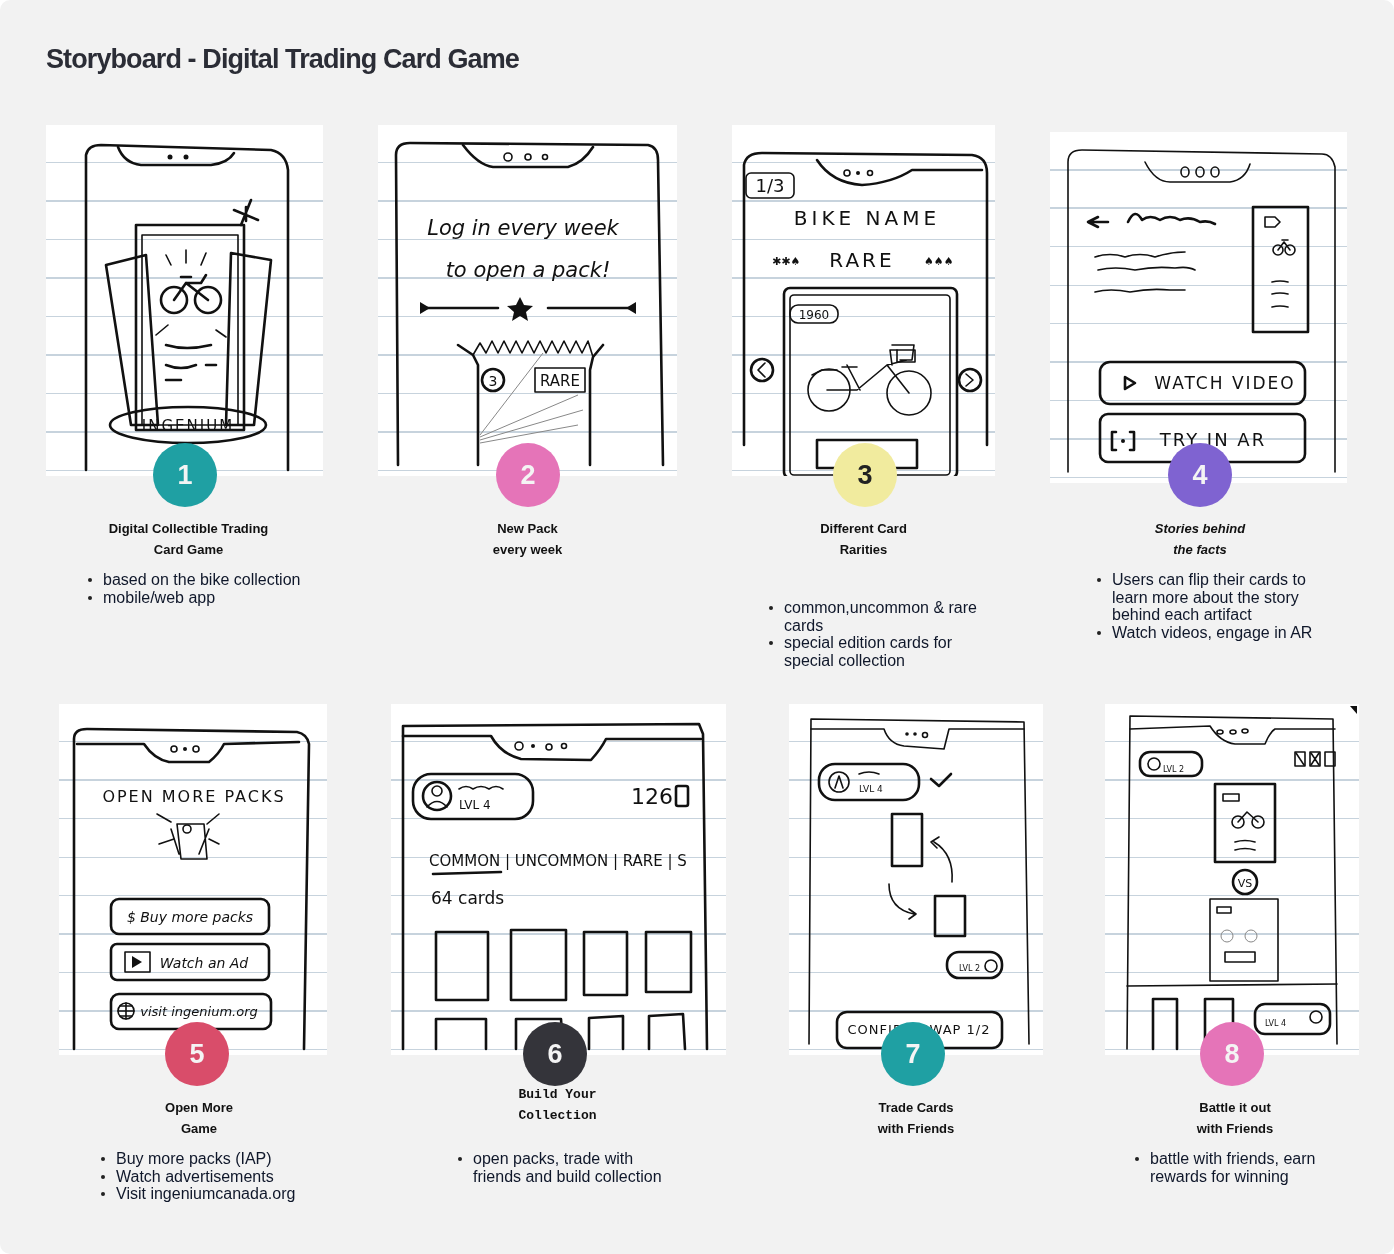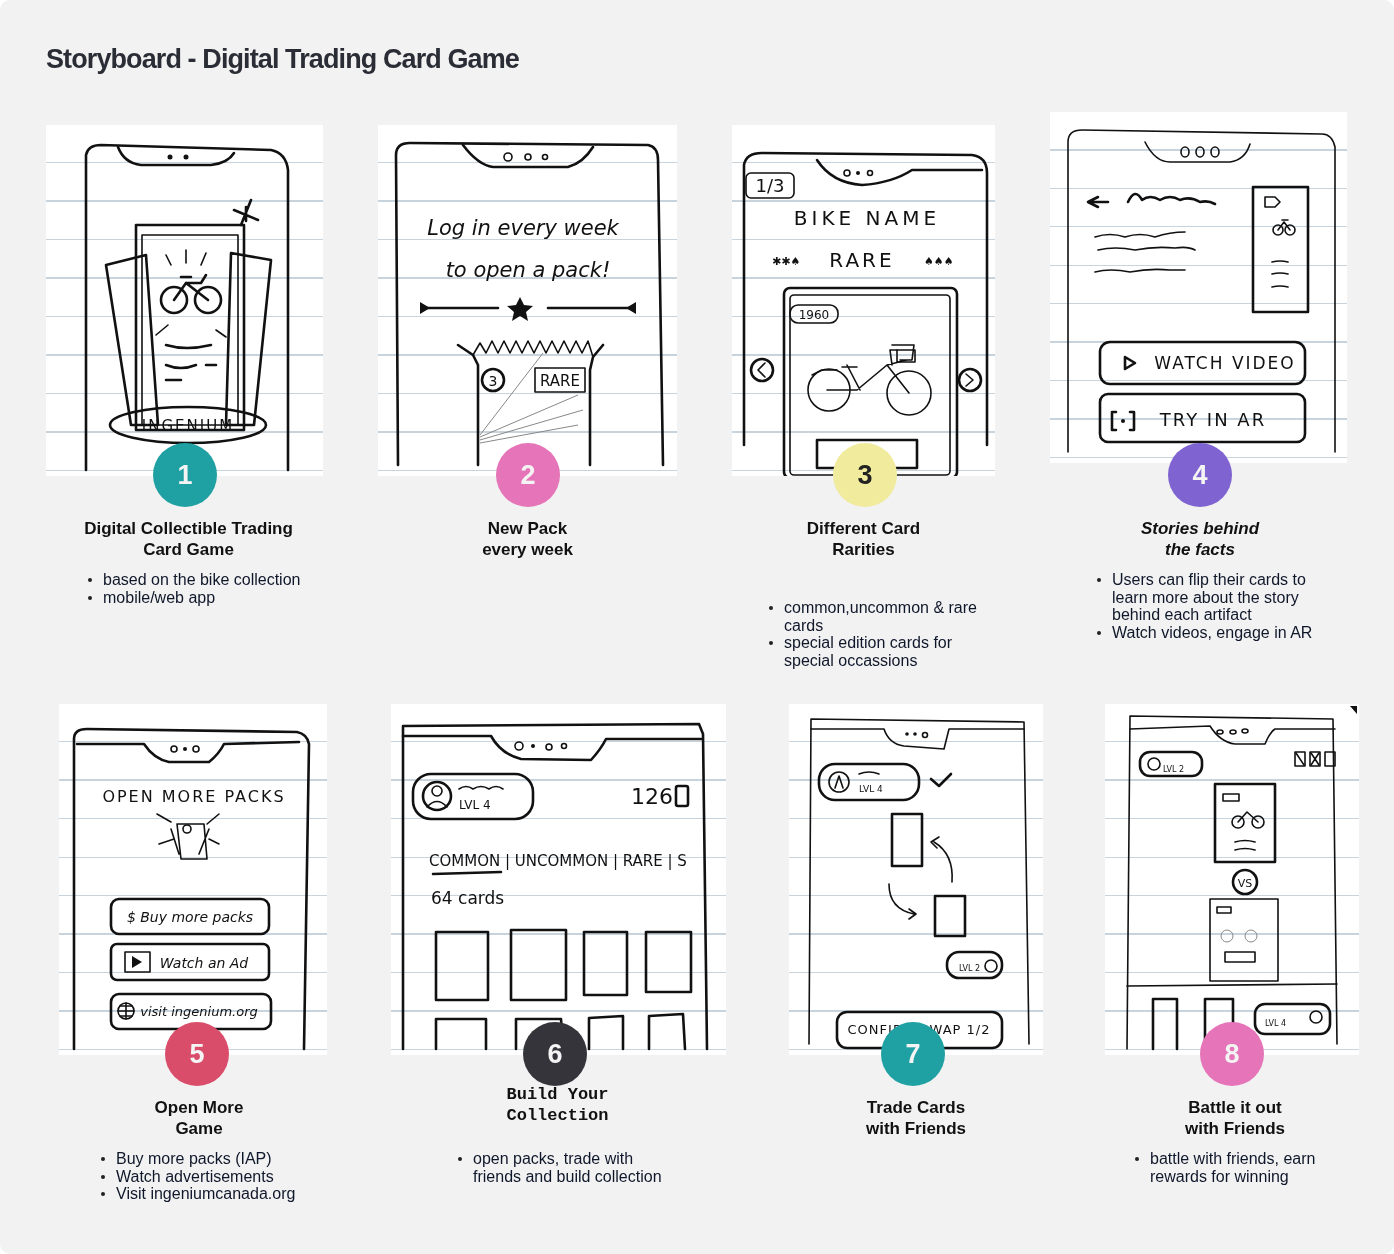--- a/index.html
+++ b/index.html
@@ -18,21 +18,21 @@
       position: absolute; background: #ffffff; overflow: hidden;
       background-image: repeating-linear-gradient(to bottom, transparent 0px, transparent 37px, #c7d3dd 37px, #c7d3dd 38.5px);
     }
     .sketch svg { position: absolute; left: 0; top: 0; width: 100%; height: 100%; }
     .badge {
       position: absolute; width: 64px; height: 64px; border-radius: 50%;
       display: flex; align-items: center; justify-content: center;
       font-size: 27px; font-weight: 700; color: #f4f4f4;
     }
     .step-title {
-      position: absolute; text-align: center; font-size: 17px; font-weight: 700;
+      position: absolute; text-align: center; font-size: 13px; font-weight: 700;
       line-height: 21px; color: #111;
     }
     .bullets {
       position: absolute; list-style: none; font-size: 16px; line-height: 17.5px; color: #0f172a;
     }
     .bullets li { position: relative; padding-left: 18px; }
     .bullets li::before {
       content: ""; position: absolute; left: 3px; top: 7px; width: 4px; height: 4px;
       border-radius: 50%; background: #222;
     }
@@ -141,24 +141,24 @@
       <rect class="ink" x="85" y="315" width="100" height="28"></rect>
     </svg>
   </div>
   <div class="badge" style="left:833px;top:443px;background:#f1eb9e;color:#222;">3</div>
   <div class="step-title" style="left:732px;top:518px;width:263px;">
     <div>Different Card</div>
     <div>Rarities</div>
   </div>
   <ul class="bullets" style="left:766px;top:571px;width:225px;margin-top:28px;">
     <li>common,uncommon &amp; rare cards</li>
-    <li>special edition cards for special occassions</li>
-  </ul>
-
-  <div class="sketch" style="left:1050px;top:112px;width:297px;height:351px;text-align:right;">
+    <li>special edition cards for special collection</li>
+  </ul>
+
+  <div class="sketch" style="left:1050px;top:132px;width:297px;height:351px;text-align:right;">
     <svg viewBox="0 0 297 351">
       <path class="ink-thin" d="M18 340 L18 30 Q18 18 32 18 L272 22 Q282 22 285 35 L285 340"></path>
       <path class="ink-thin" d="M95 30 Q105 50 120 50 L180 50 Q195 48 200 32"></path>
       <ellipse class="ink-thin" cx="135" cy="40" rx="4" ry="5"></ellipse>
         <ellipse class="ink-thin" cx="150" cy="40" rx="4" ry="5"></ellipse>
         <ellipse class="ink-thin" cx="165" cy="40" rx="4" ry="5"></ellipse>
       <path class="ink" d="M48 85 L38 90 L48 95 M38 90 L58 90"></path>
       <path class="ink" d="M78 90 Q85 75 92 88 Q100 82 110 88 Q120 82 130 88 Q140 84 150 90 Q158 88 165 92"></path>
       <path class="ink-thin" d="M45 125 Q60 120 75 125 Q90 120 105 125 Q120 120 135 120 M48 138 Q65 134 85 138 Q105 134 125 136 Q138 134 145 138 M45 160 Q60 156 80 160 Q100 156 120 158 L135 158"></path>
       <g>

